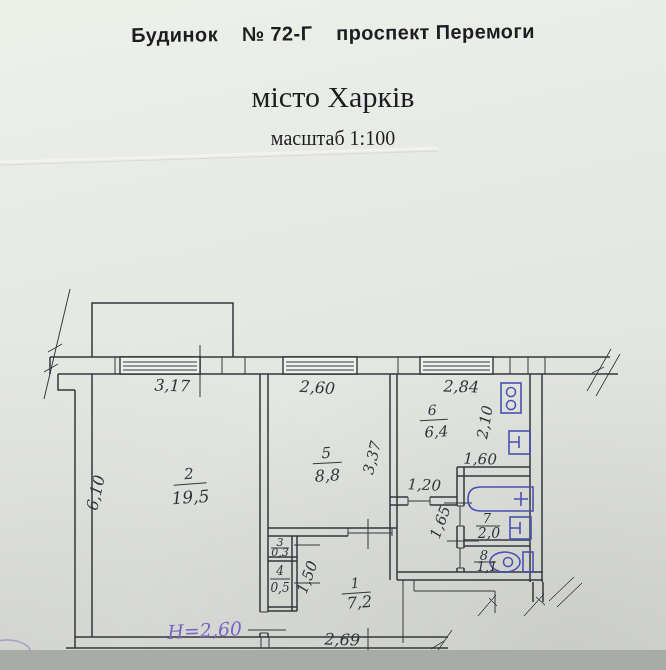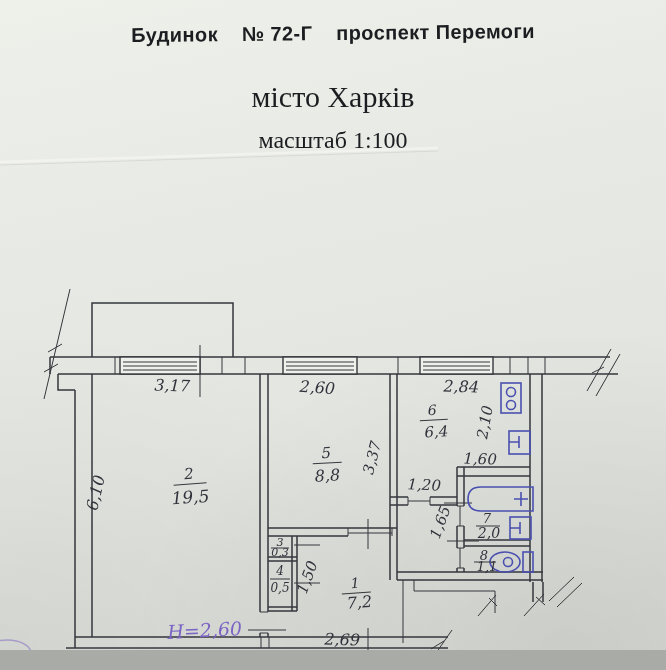--- a/index.html
+++ b/index.html
@@ -7,21 +7,21 @@
     position:relative;width:666px;height:650px;overflow:hidden;
     background:
       radial-gradient(120% 90% at 85% 100%, rgba(0,0,0,0.07), rgba(0,0,0,0) 55%),
       radial-gradient(140% 100% at 0% 100%, rgba(0,0,0,0.05), rgba(0,0,0,0) 50%),
       linear-gradient(168deg,#eef0ea 0%, #e8eae5 30%, #e3e5e0 62%, #d9dbd6 100%);
     font-family:"Liberation Sans", sans-serif;
   }
   .hdr{position:absolute;left:0;width:100%;text-align:center;color:#1c1d20;}
   .hdr-title{top:22px;font-weight:700;font-size:20px;letter-spacing:.4px;white-space:pre;transform:rotate(-0.6deg);}
   .hdr-city{top:80px;font-family:"Liberation Serif",serif;font-size:30px;}
-  .hdr-scale{top:127px;font-family:"Liberation Serif",serif;font-size:24px;}
+  .hdr-scale{top:127px;font-family:"Liberation Serif",serif;font-size:20px;}
   svg{position:absolute;left:0;top:0;}
   .ln{stroke:var(--ink,#35373c);stroke-width:1.5;fill:none;stroke-linecap:butt;}
   .thin{stroke:var(--ink,#35373c);stroke-width:1;fill:none;}
   .winfill{fill:#eef0eb;stroke:var(--ink,#35373c);stroke-width:1.4;}
   .fx{stroke:var(--fixture-blue,#4a50b0);stroke-width:1.6;fill:none;}
   .hand{fill:#30333b;font-family:"DejaVu Serif",serif;font-style:italic;}
   .roomnum{font-size:15px;}
   .purple{stroke:var(--note-purple,#7b63c4);}
   .purpletext{fill:var(--note-purple,#7b63c4);font-family:"DejaVu Serif",serif;font-style:italic;font-size:19px;}
   .crease{stroke:#f4f5f1;stroke-width:2.4;opacity:.85;}

